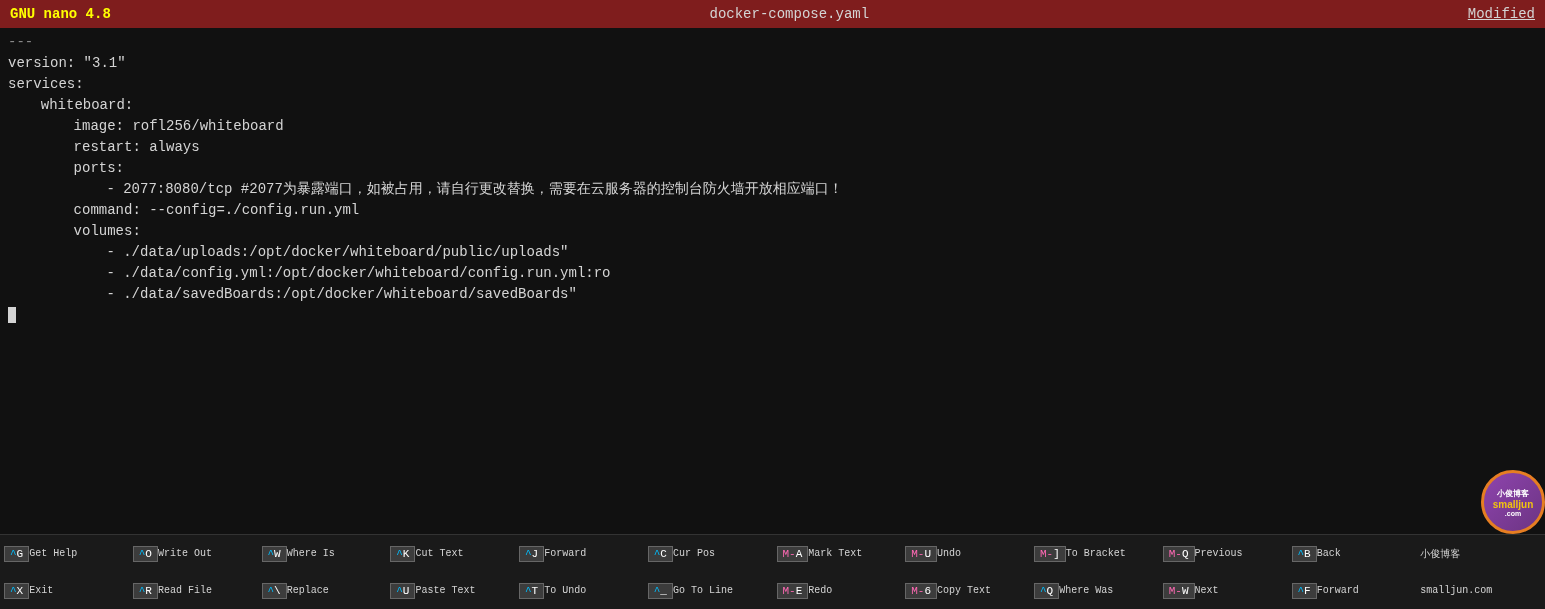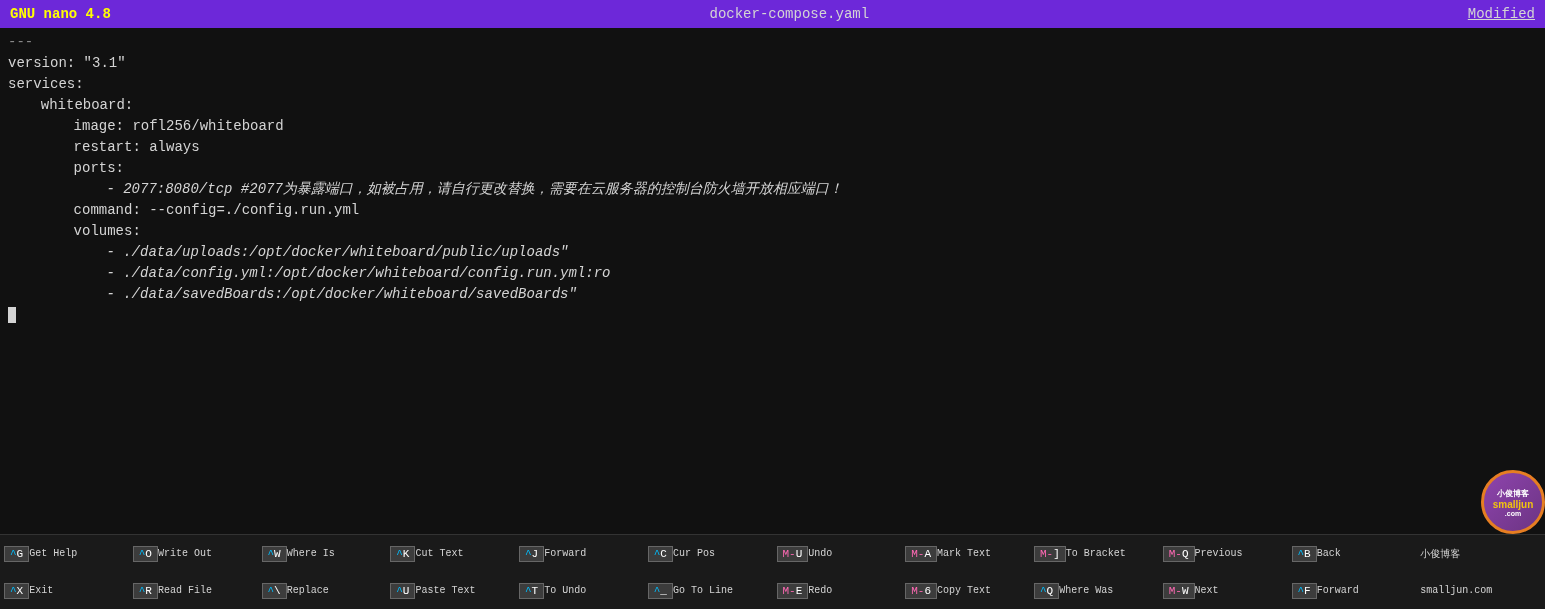--- a/index.html
+++ b/index.html
@@ -8,21 +8,21 @@
       color: #d4d4d4;
       font-family: 'Courier New', Courier, monospace;
       font-size: 14px;
       width: 1545px;
       height: 609px;
       overflow: hidden;
       display: flex;
       flex-direction: column;
     }
     #title-bar {
-      background: #6d28d9;
+      background: #7f1d1d;
       color: #d4d4d4;
       display: flex;
       justify-content: space-between;
       align-items: center;
       padding: 2px 10px;
       height: 28px;
       border-bottom: none;
     }
     #title-left {
       color: #ffff00;
@@ -42,21 +42,21 @@
       overflow: hidden;
       position: relative;
     }
     .line {
       line-height: 1.5;
       white-space: pre;
     }
     .line-dashes { color: #888; }
     .line-indent2 { padding-left: 16px; }
     .line-indent4 { padding-left: 32px; }
-    .line-indent6 { padding-left: 48px; font-style: italic; }
+    .line-indent6 { padding-left: 48px; }
     .cursor-line {
       display: inline-block;
       width: 8px;
       height: 16px;
       background: #d4d4d4;
       vertical-align: text-bottom;
     }
     #bottom-bar {
       background: #1a1a1a;
       height: 75px;
@@ -173,28 +173,28 @@
       </div>
       <div class="shortcut-item">
         <span class="key-box"><span style="color:#00bfff">^</span>J</span>
         <span class="shortcut-label"> Forward</span>
       </div>
       <div class="shortcut-item">
         <span class="key-box"><span style="color:#00bfff">^</span>C</span>
         <span class="shortcut-label"> Cur Pos</span>
       </div>
       <div class="shortcut-item">
+        <span class="key-box"><span style="color:#ff69b4">M-</span>A</span>
+        <span class="shortcut-label"> Mark Text</span>
+      </div>
+      <div class="shortcut-item">
         <span class="key-box"><span style="color:#ff69b4">M-</span>U</span>
         <span class="shortcut-label"> Undo</span>
       </div>
       <div class="shortcut-item">
-        <span class="key-box"><span style="color:#ff69b4">M-</span>A</span>
-        <span class="shortcut-label"> Mark Text</span>
-      </div>
-      <div class="shortcut-item">
         <span class="key-box"><span style="color:#ff69b4">M-</span>]</span>
         <span class="shortcut-label"> To Bracket</span>
       </div>
       <div class="shortcut-item">
         <span class="key-box"><span style="color:#ff69b4">M-</span>Q</span>
         <span class="shortcut-label"> Previous</span>
       </div>
       <div class="shortcut-item">
         <span class="key-box"><span style="color:#00bfff">^</span>B</span>
         <span class="shortcut-label"> Back</span>

